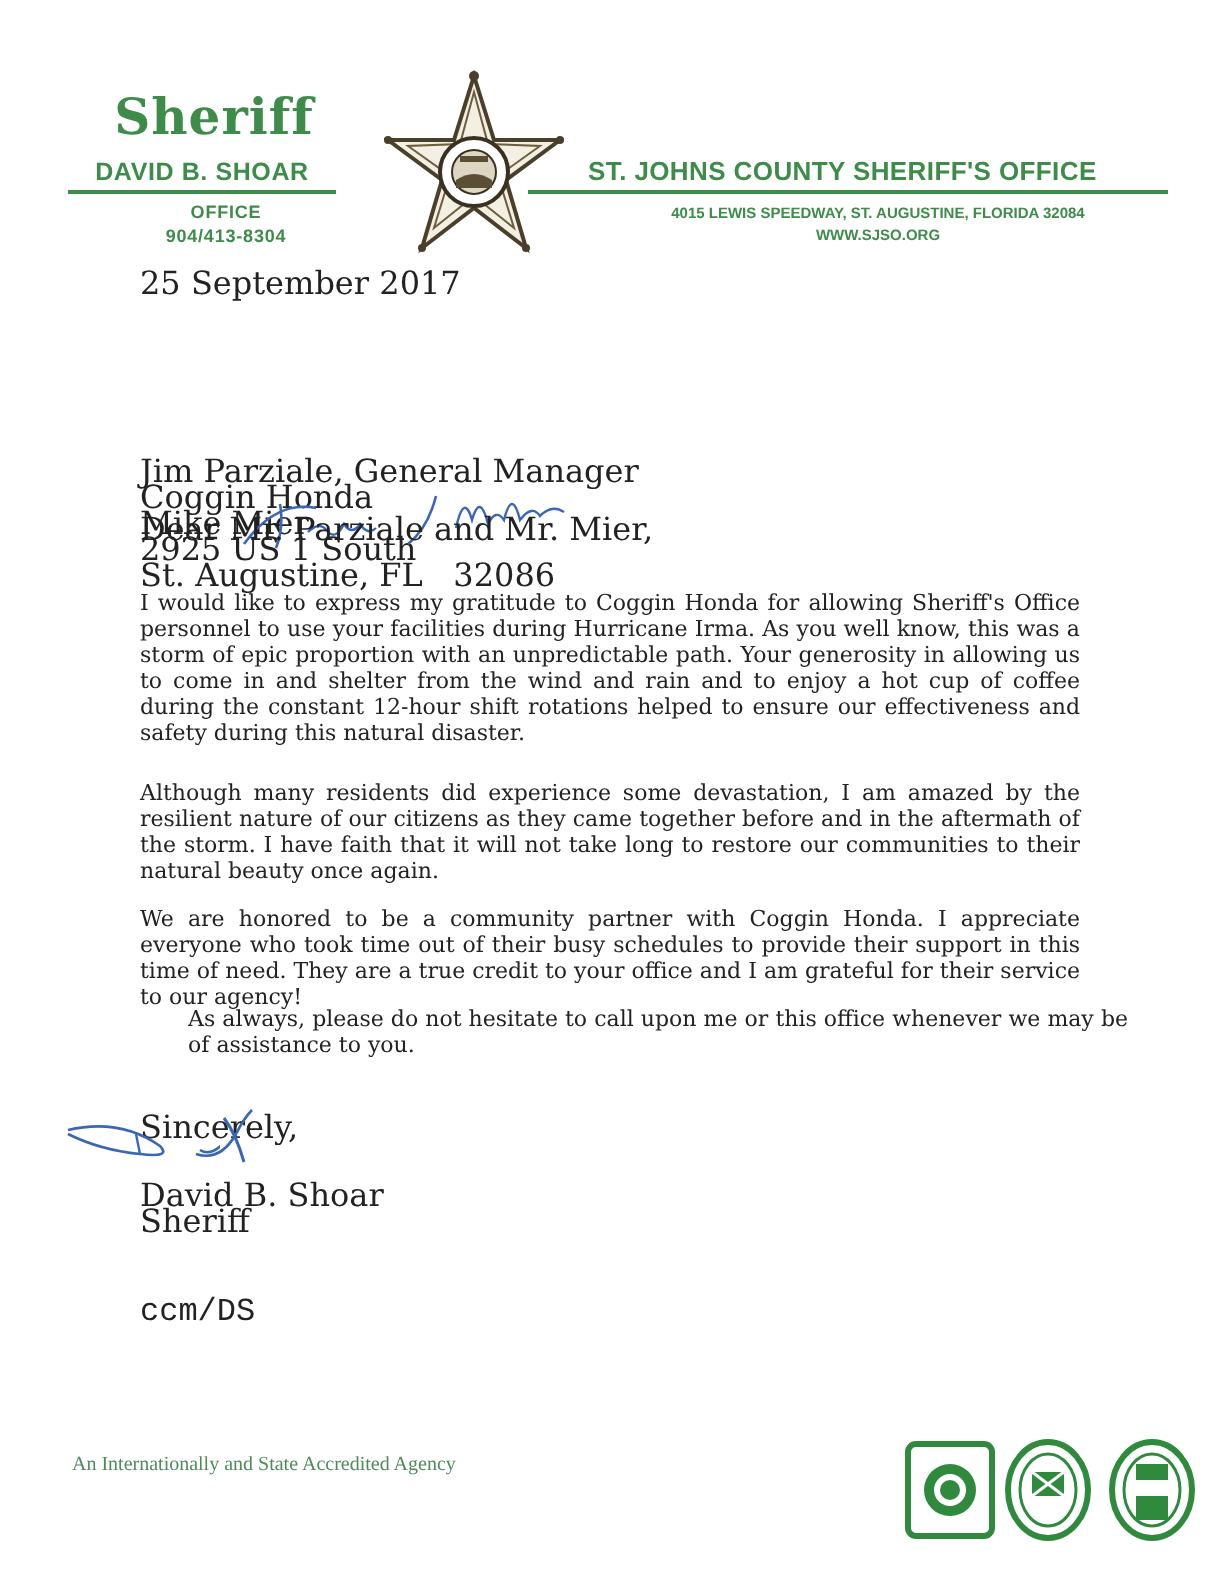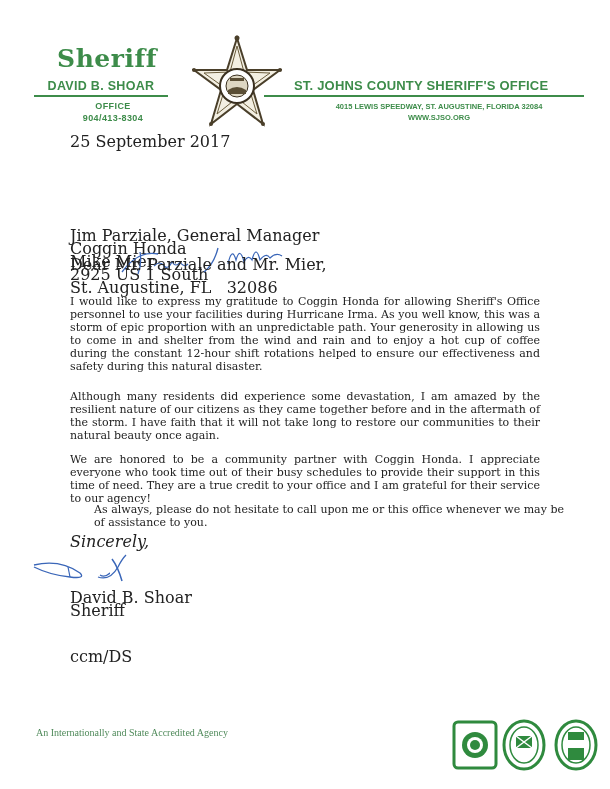--- a/index.html
+++ b/index.html
@@ -11,23 +11,23 @@
   .office { left: 46px; top: 100px; width: 134px; text-align: center; font-family: "Liberation Sans", sans-serif; font-weight: bold; font-size: 9px; color: #3d8c4a; line-height: 12px; letter-spacing: 0.4px; }
   .agency-head { left: 294px; top: 78px; width: 290px; font-family: "Liberation Sans", sans-serif; font-weight: bold; font-size: 13px; color: #3d8c4a; letter-spacing: 0.2px; }
   .rule-right { left: 264px; top: 95px; width: 320px; height: 2px; background: #3d8c4a; }
   .address-head { left: 294px; top: 101px; width: 290px; text-align: center; font-family: "Liberation Sans", sans-serif; font-weight: bold; font-size: 7.5px; color: #3d8c4a; line-height: 11px; }
   .star { left: 192px; top: 34px; width: 90px; height: 100px; }
   .text { font-size: 16px; line-height: 13px; font-family: "DejaVu Serif", serif; color: #222; }
   .body-p { left: 69px; width: 390px; text-align: justify; font-size: 11px; line-height: 13px; color: #222; }
   .date { left: 70px; top: 135px; }
   .recipient { left: 70px; top: 189px; margin-top: 40px; }
   .salutation { left: 70px; top: 258px; }
-  .closing { left: 70px; top: 535px; font-style: italic; }
+  .closing { left: 70px; top: 557px; }
   .signer { left: 70px; top: 591px; }
-  .initials { left: 70px; top: 650px; }
+  .initials { left: 70px; top: 650px; font-family: Liberation Mono, monospace; }
   .footer-text { left: 36px; top: 726px; font-family: "Liberation Serif", serif; font-size: 10px; line-height: 14px; color: #4f8a5a; }
   .seals { left: 452px; top: 716px; width: 150px; height: 58px; }
 </style>
 </head>
 <body>
 
 <div class="abs sheriff-script">Sheriff</div>
 <div class="abs name-head">DAVID B. SHOAR</div>
 <div class="abs rule-left"></div>
 <div class="abs office">

